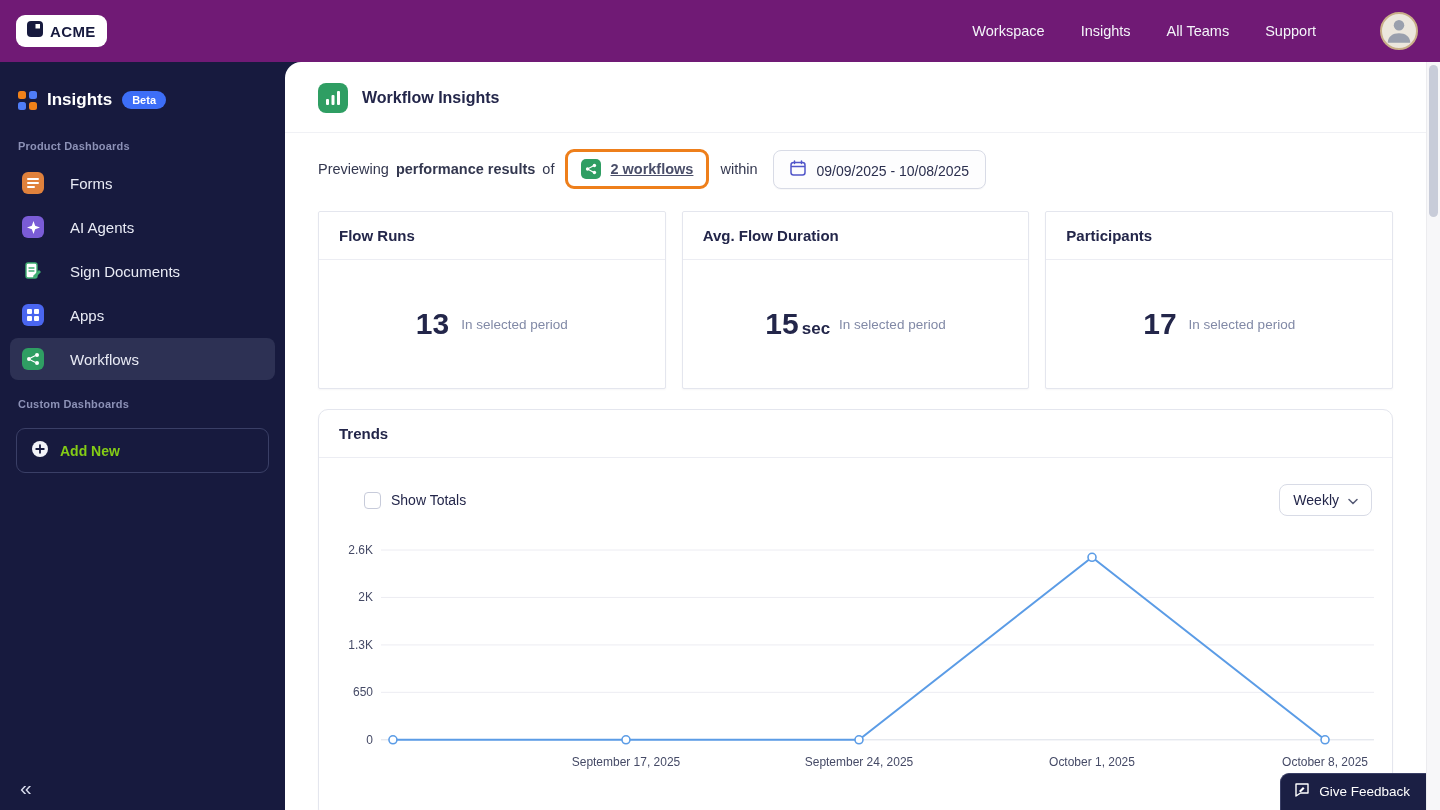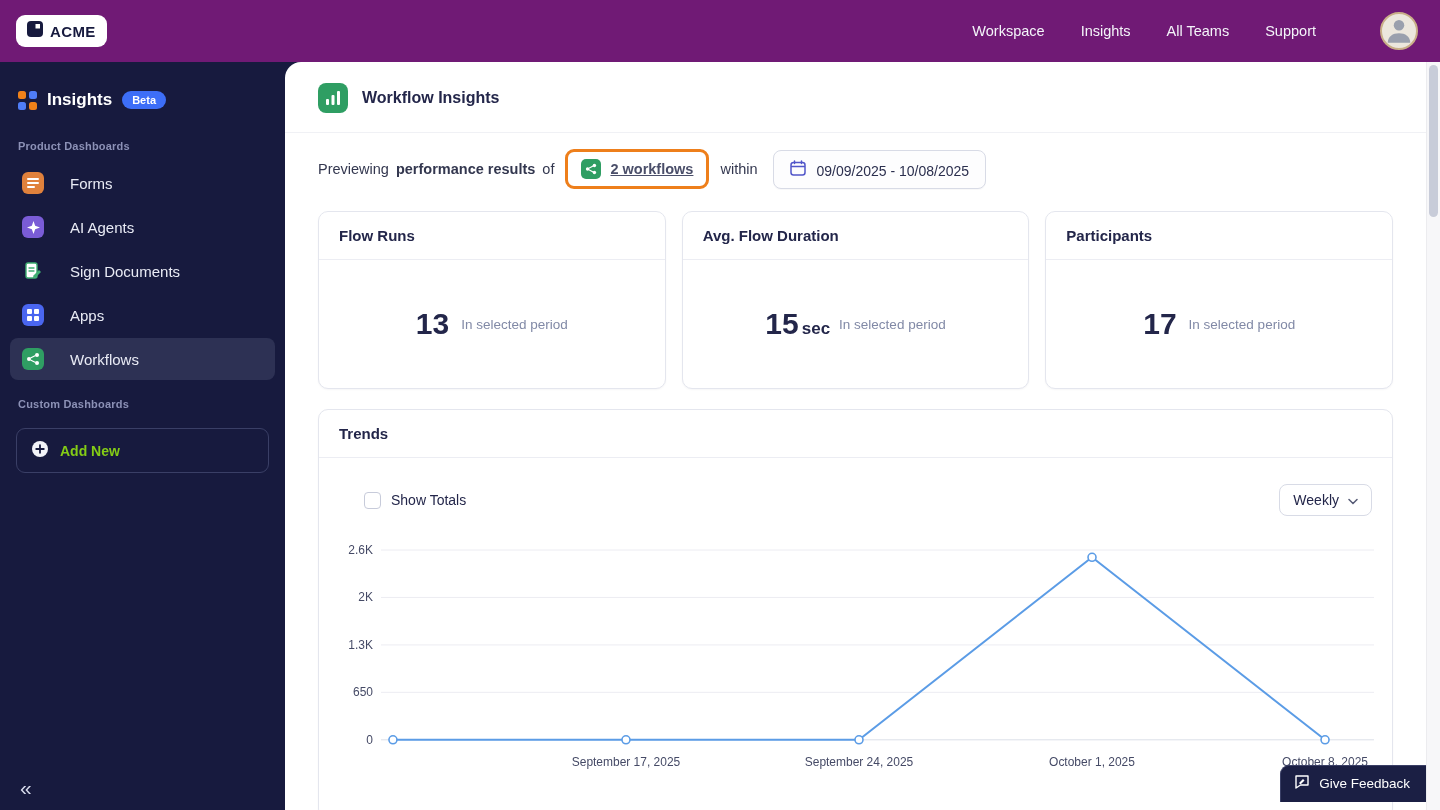--- a/index.html
+++ b/index.html
@@ -68,42 +68,42 @@
     padding:7px 13px; font-weight:bold; font-size:14.5px; color:#4A4E69; margin:0 4px; cursor:pointer; background:#fff;text-decoration:underline;
   }
   .chip-icon { width:20px; height:20px; border-radius:5px; background:#2F9E63; display:flex; align-items:center; justify-content:center; }
   .date-btn {
     display:flex; align-items:flex-end; gap:11px; border:1px solid #D8DBE6; border-radius:8px;
     padding:9px 16px; font-size:14px; color:#2B2F4E; background:#FDFDFE; margin-left:8px; cursor:pointer;
     box-shadow:0 1px 1px rgba(20,24,60,.03);
   }
 
   .cards-row { display:flex; gap:16px; padding:0 33px; }
-  .stat-card { flex:1; border:1px solid #E4E6EE; border-radius:10px; background:#fff; box-shadow:0 1px 2px rgba(20,24,60,.04); overflow:hidden; }
+  .stat-card { flex:1; border:1px solid #E4E6EE; border-radius:2px; background:#fff; box-shadow:0 1px 2px rgba(20,24,60,.04); overflow:hidden; }
   .stat-card-header { padding:15px 20px; border-bottom:1px solid #ECEDF3; font-weight:bold; font-size:15px; color:#23264A; }
   .stat-card-body { height:128px; display:flex; flex-direction:row; align-items:center; justify-content:center; gap:9px; }
   .stat-value { font-size:30px; font-weight:bold; color:#23264A; line-height:1; }
   .stat-unit { font-size:17px; font-weight:bold; margin-left:3px; }
   .stat-sub { font-size:13.5px; color:#8189A6; }
 
   .trends-card { margin:20px 33px 0 33px; border:1px solid #E4E6EE; border-radius:10px; background:#fff; box-shadow:0 1px 2px rgba(20,24,60,.04); }
   .trends-header { padding:15px 20px; border-bottom:1px solid #ECEDF3; font-weight:bold; font-size:15px; color:#23264A; }
   .trends-controls { display:flex; align-items:center; justify-content:space-between; padding:26px 20px 6px 20px; }
   .checkbox-row { display:flex; align-items:center; gap:10px; font-size:14px; color:#23264A; cursor:pointer;margin-left:25px; }
   .checkbox { width:17px; height:17px; border:1.5px solid #C7CBDA; border-radius:4px; background:#fff; }
   .freq-select {
     display:flex; align-items:center; gap:9px; border:1px solid #D8DBE6; border-radius:8px;
     padding:7px 13px; font-size:14px; color:#23264A; cursor:pointer; background:#fff;
   }
   .chart-wrap { padding:14px 12px 40px 12px; }
   .tick-label { fill:#454A66; font-size:12px; font-family:"Liberation Sans", sans-serif; }
 
   
   .feedback-btn {
-    position:absolute; right:14px; bottom:8px; z-index:20;
+    position:absolute; right:14px; bottom:0; z-index:20;
     background:#1B1F44; color:#fff; display:flex; align-items:center; gap:9px;
     padding:8px 16px 9px 13px; border-radius:9px 0 0 0; font-size:13.5px;
     border:1px solid #3A3F66; border-right:none; border-bottom:none; cursor:pointer;
   }
   .scrollbar { position:absolute; top:62px; right:0; width:14px; bottom:0; background:#F7F7F9; border-left:1px solid #ECECEF; }
   .scroll-thumb { position:absolute; top:3px; left:2px; width:9px; height:152px; background:#C8CCD9; border-radius:5px; cursor:pointer; }
 </style>
 </head>
 <body>
 

